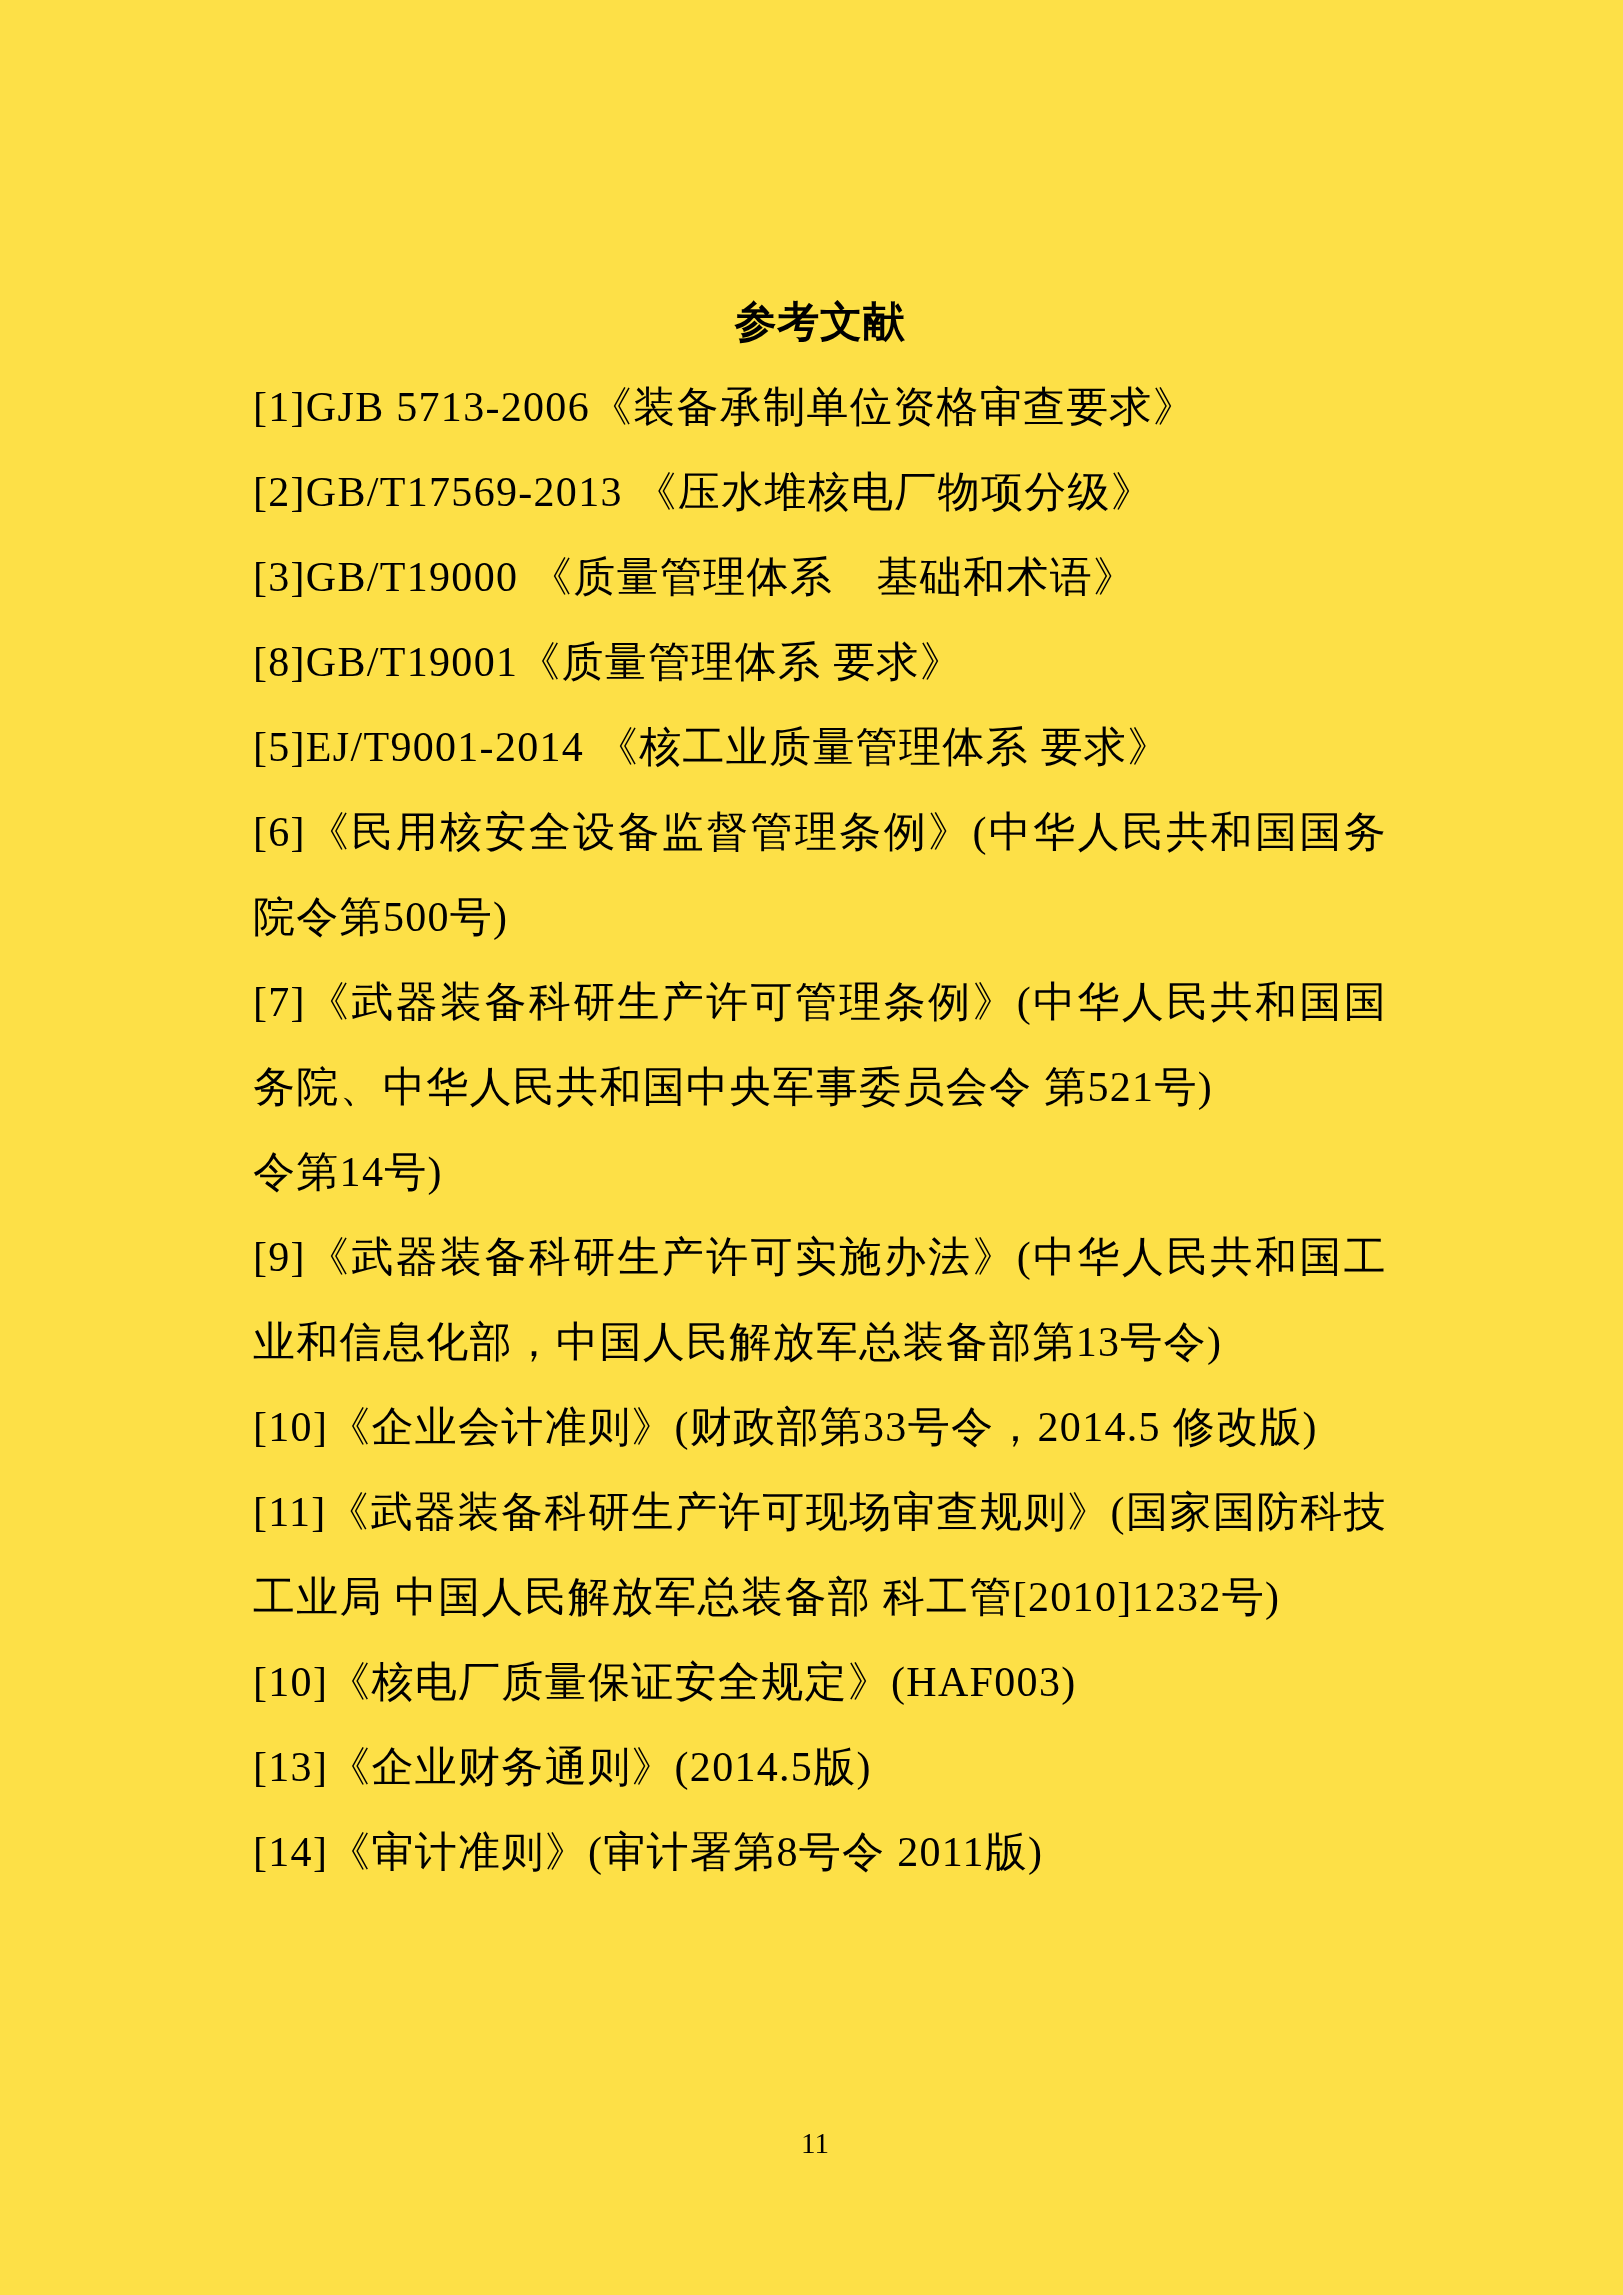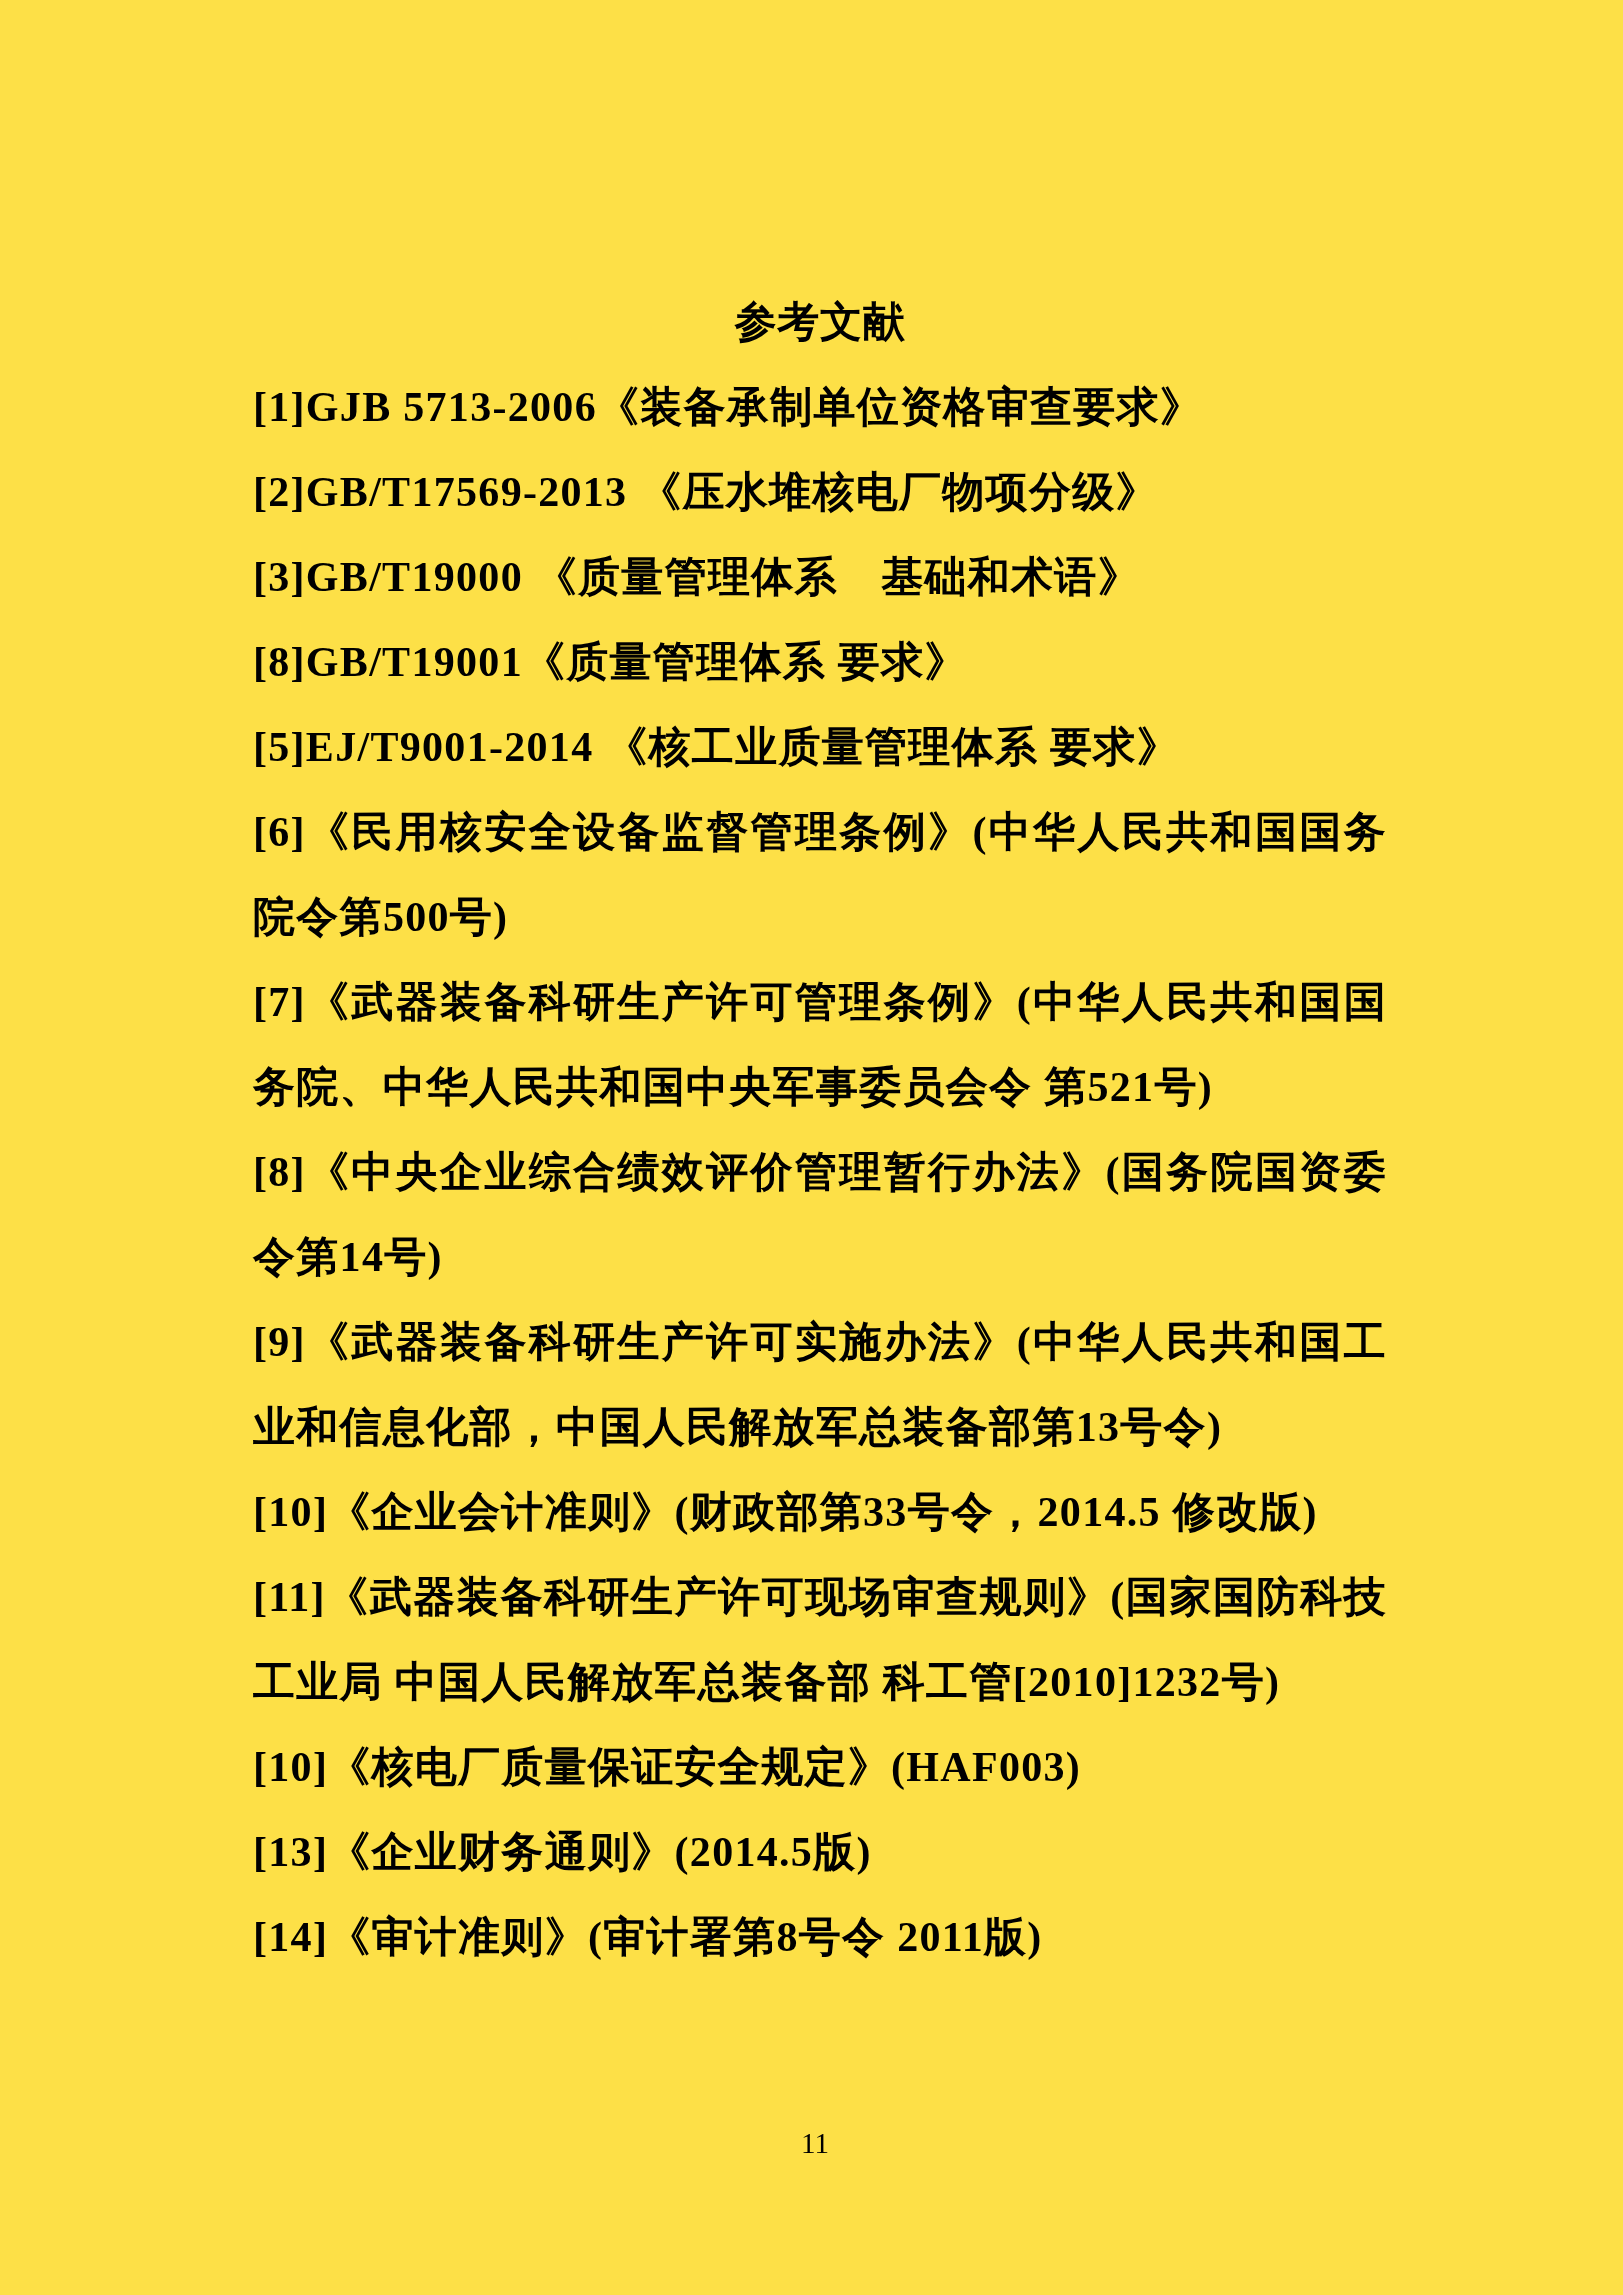--- a/index.html
+++ b/index.html
@@ -29,21 +29,20 @@
     line-height: 85px;
     text-align: center;
     letter-spacing: 0.7px;
     white-space: nowrap;
   }
   .line {
     font-size: 42px;
     line-height: 85px;
     letter-spacing: 1.3px;
     white-space: nowrap;
-    font-weight: bold;
   }
   
   .line.full {
     text-align: justify;
     text-align-last: justify;
   }
   .pagenum {
     position: absolute;
     left: 248px;
     top: 2125px;
@@ -78,21 +77,20 @@
     </div>
     <div>
       <div class="line full">[6]《民用核安全设备监督管理条例》(中华人民共和国国务</div>
       <div class="line">院令第500号)</div>
     </div>
     <div>
       <div class="line full">[7]《武器装备科研生产许可管理条例》(中华人民共和国国</div>
       <div class="line">务院、中华人民共和国中央军事委员会令 第521号)</div>
     </div>
     <div>
-      <div class="line full">[8]《中央企业综合绩效评价管理暂行办法》(国务院国资委</div>
       <div class="line">令第14号)</div>
     </div>
     <div>
       <div class="line full">[9]《武器装备科研生产许可实施办法》(中华人民共和国工</div>
       <div class="line">业和信息化部，中国人民解放军总装备部第13号令)</div>
     </div>
     <div>
       <div class="line">[10]《企业会计准则》(财政部第33号令，2014.5 修改版)</div>
     </div>
     <div>

